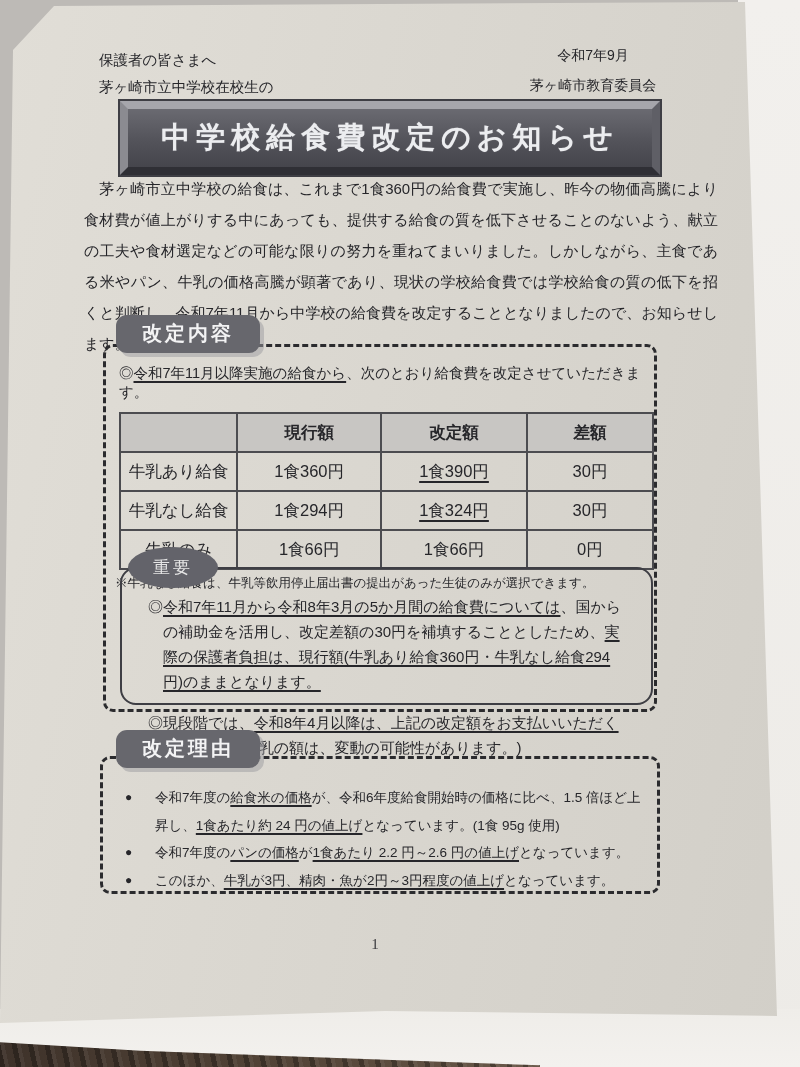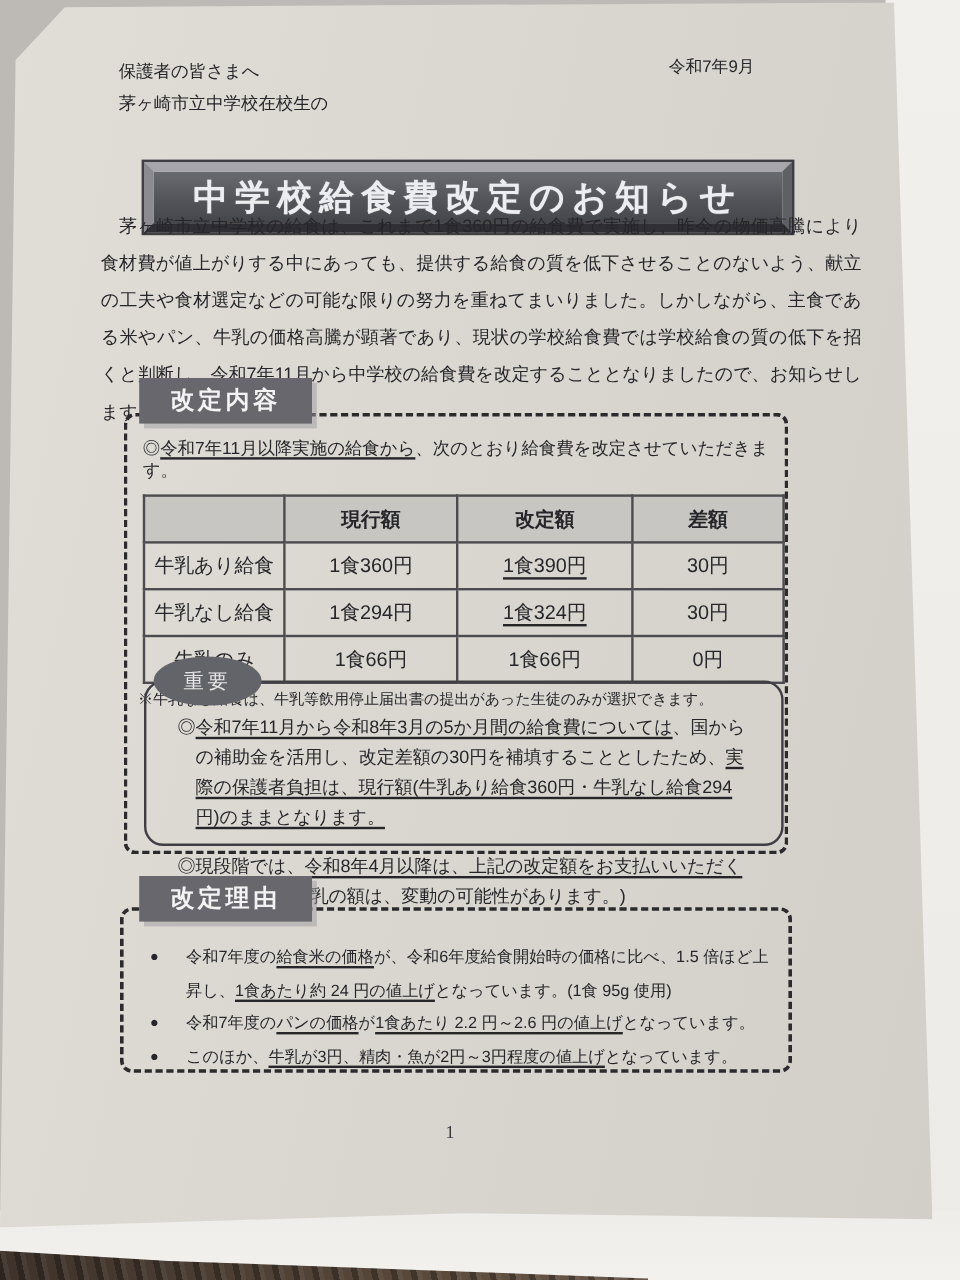--- a/index.html
+++ b/index.html
@@ -27,40 +27,40 @@
     background:repeating-linear-gradient(78deg, rgba(0,0,0,.28) 0 5px, rgba(255,255,255,.05) 5px 9px, transparent 9px 16px);
   }
   .paper {
     position:absolute; left:0; top:0; width:800px; height:1032px;
     background:linear-gradient(102deg,#e1ded7 0%,#dad7d0 45%,#d2cfc8 100%);
     clip-path:polygon(13px 50px, 54px 6px, 745px 2px, 777px 1016px, 385px 1011px, 0 1023px);
   }
   .addr { position:absolute; left:99px; top:47px; font-size:14.5px; line-height:27px; }
   .dateblock { position:absolute; left:528px; top:40px; width:130px; text-align:center; font-size:14px; line-height:30px; }
   .banner {
-    position:absolute; left:120px; top:101px; width:540px; height:59px; box-sizing:border-box;
+    position:absolute; left:120px; top:101px; width:540px; height:74px; box-sizing:border-box;
     background:linear-gradient(180deg,#6a6a71 0%,#53535a 55%,#45454c 100%);
     border:8px solid;
     border-color:#a6a6ac #5f5f66 #2f2f35 #8b8b91;
     box-shadow:0 0 0 2px #3e3e44;
     display:flex; align-items:center; justify-content:center;
     color:#ecedf0; font-size:29px; font-weight:bold; letter-spacing:6px;
     text-shadow:0 0 1px rgba(255,255,255,.4);
-    margin-top:34px;
   }
   .intro {
     position:absolute; left:84px; top:173px; width:634px; margin:0;
     font-size:15px; line-height:31px; text-align:justify;
   }
   .sec-h {
     position:absolute; z-index:2;
     background:#67676d; color:#f3f3f4;
     font-size:20px; font-weight:bold; letter-spacing:3px;
     padding:5px 26px 6px 26px;
     box-shadow:4px 4px 0 rgba(155,155,160,.5);
+    border-radius:11px;
   }
   .sec1-h { left:116px; top:315px; }
   .sec2-h { left:116px; top:730px; }
   .dashed {
     position:absolute; box-sizing:border-box;
     border:3px dashed #2b2b2e; border-radius:10px;
   }
   .dashed1 { left:103px; top:344px; width:554px; height:368px; }
   .dashed2 { left:100px; top:756px; width:560px; height:138px; padding:25px 8px 0 16px; }
   .lead { margin:17px 0 0 13px; font-size:14.5px; }
@@ -111,20 +111,21 @@
 
   <div class="paper">
 
     <div class="addr">
       <div>保護者の皆さまへ</div>
       <div>茅ヶ崎市立中学校在校生の</div>
     </div>
 
     <div class="dateblock">
       <div>令和7年9月</div>
+      <div>茅ヶ崎市教育委員会</div>
     </div>
 
     <div class="banner">中学校給食費改定のお知らせ</div>
 
     <p class="intro">　茅ヶ崎市立中学校の給食は、これまで1食360円の給食費で実施し、昨今の物価高騰により食材費が値上がりする中にあっても、提供する給食の質を低下させることのないよう、献立の工夫や食材選定などの可能な限りの努力を重ねてまいりました。しかしながら、主食である米やパン、牛乳の価格高騰が顕著であり、現状の学校給食費では学校給食の質の低下を招くと判断し、令和7年11月から中学校の給食費を改定することとなりましたので、お知らせします。</p>
 
     <div class="sec-h sec1-h">改定内容</div>
     <div class="dashed dashed1">
       <p class="lead"><span>◎</span><span class="u">令和7年11月以降実施の給食から</span><span>、次のとおり給食費を改定させていただきます。</span></p>
 

